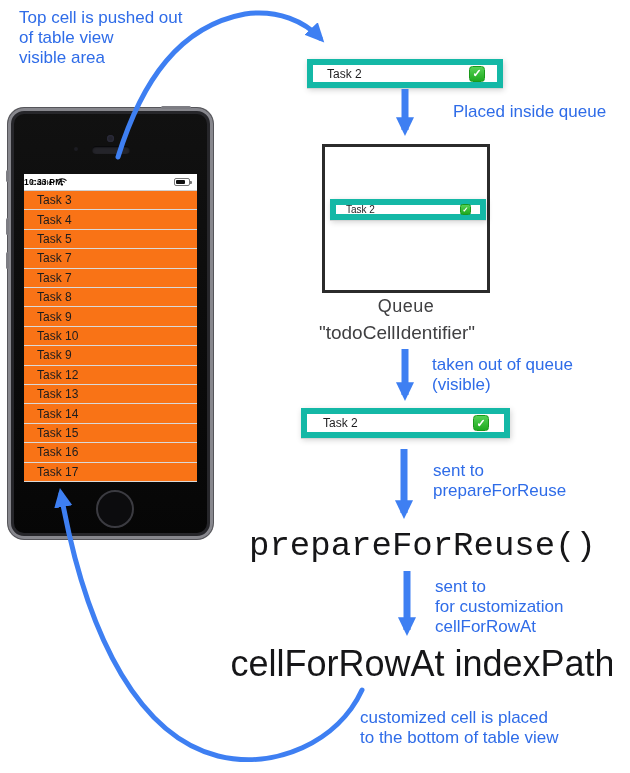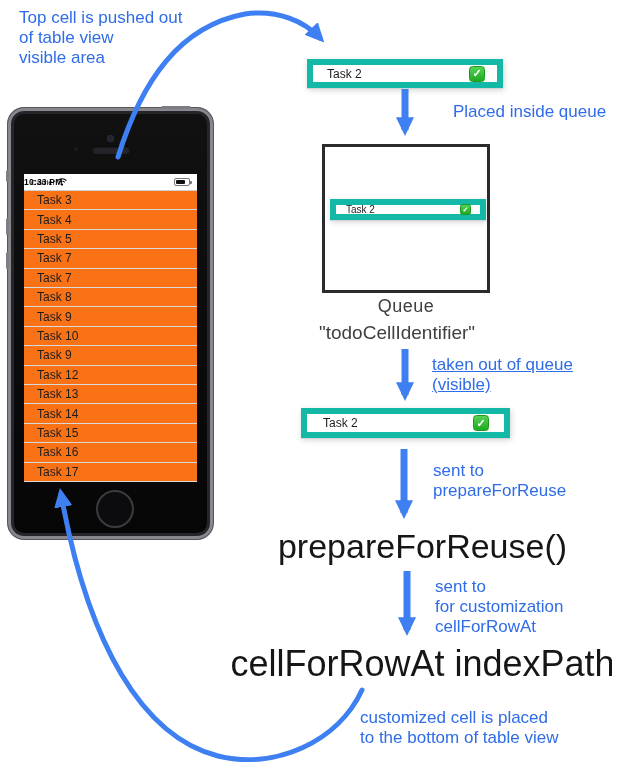--- a/index.html
+++ b/index.html
@@ -56,21 +56,21 @@
              background:#fff;box-sizing:border-box;}
   .cell-inqueue{left:5px;top:52px;width:156px;height:21px;font-size:10px;padding:0 9px 0 10px;position:absolute;}
   .cell-inqueue .checkbox{width:11px;height:11px;font-size:7px;border-radius:2.5px;}
 
   .queue-title{position:absolute;left:256px;top:296px;width:300px;text-align:center;
                font-size:18px;color:#404042;letter-spacing:.5px;}
   .queue-id{position:absolute;left:247px;top:322px;width:300px;text-align:center;
             font-size:19px;color:#404042;}
 
   .big-call{position:absolute;text-align:center;color:#161618;}
-  .call-prepare{left:230px;top:527px;width:385px;font-size:34px;}
+  .call-prepare{left:230px;top:527px;width:385px;font-size:34px;font-family:Liberation Mono, monospace;}
   .call-cellforrow{left:190px;top:643px;width:465px;font-size:36px;}
 
   
   #arrows{position:absolute;left:0;top:0;pointer-events:none;}
   .arrow-line{stroke:#3e7ff2;stroke-width:7;fill:none;stroke-linecap:butt;}
   .arrow-curve{stroke:#3e7ff2;stroke-width:5;fill:none;stroke-linecap:round;}
 </style>
 </head>
 <body>
 
@@ -166,21 +166,21 @@
 
   <div class="queue-box">
     <div class="task-cell cell-inqueue">
       <span>Task 2</span>
       <span class="checkbox">✓</span>
     </div>
   </div>
   <div class="queue-title">Queue</div>
   <div class="queue-id">"todoCellIdentifier"</div>
 
-  <div class="blue-note" style="left:432px;top:355px;text-decoration:underline;">
+  <div class="blue-note" style="left:432px;top:355px;">
     <div>taken out of queue</div>
     <div>(visible)</div>
   </div>
 
   <div class="task-cell cell-dequeued">
     <span>Task 2</span>
     <span class="checkbox">✓</span>
   </div>
 
   <div class="blue-note" style="left:433px;top:461px;">

